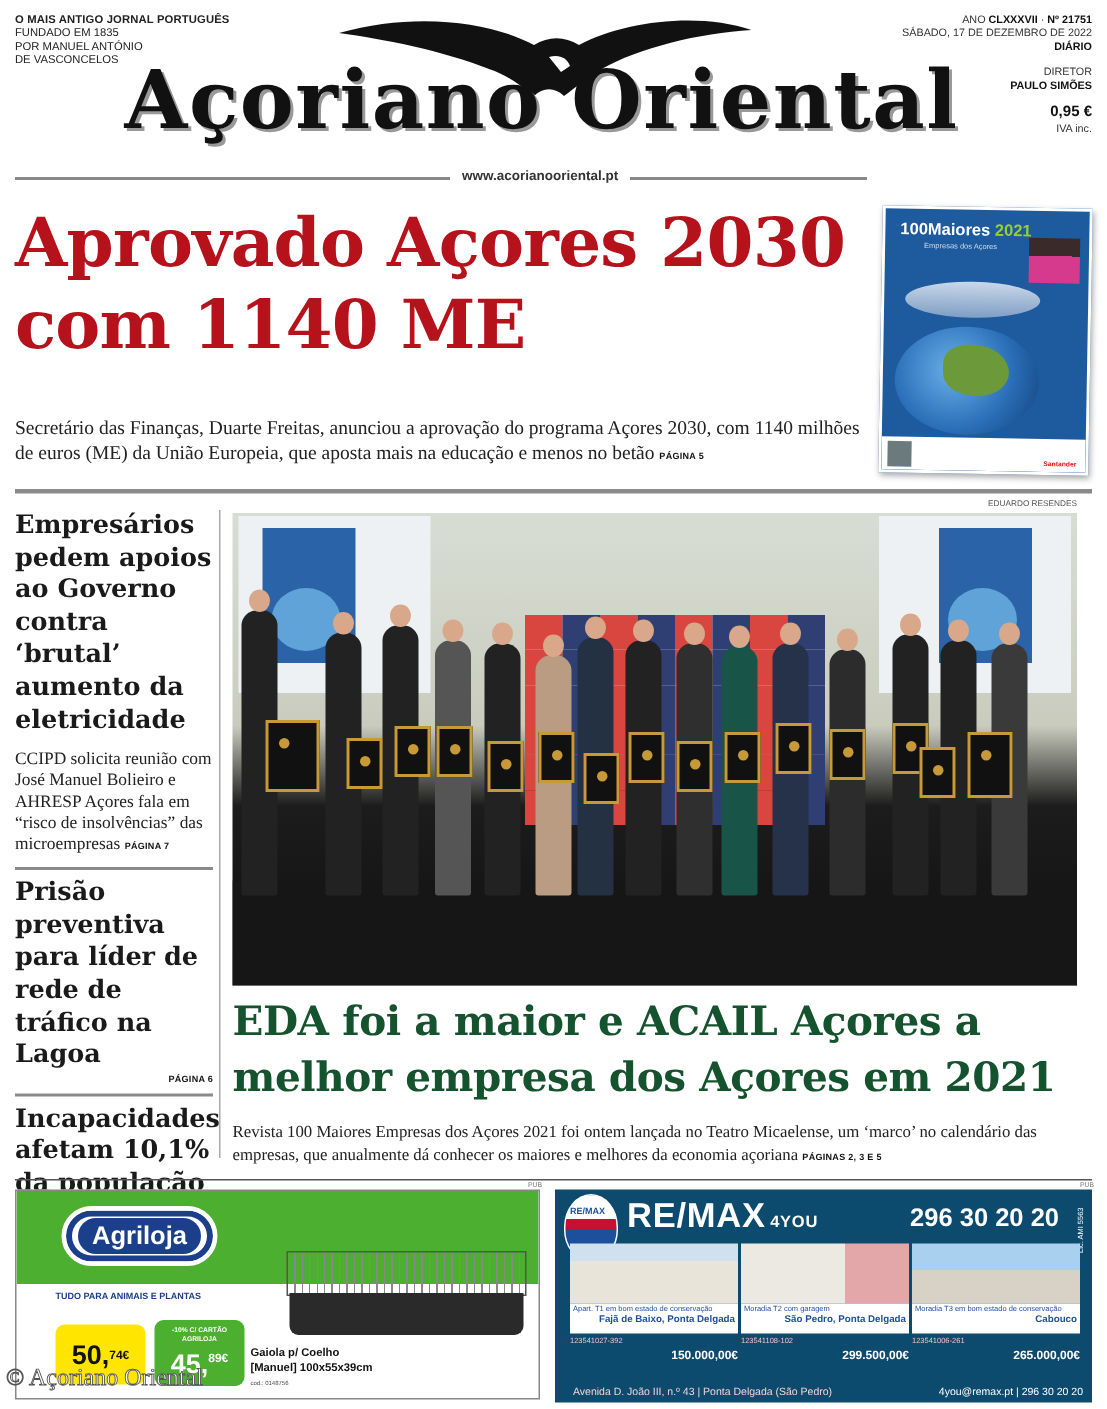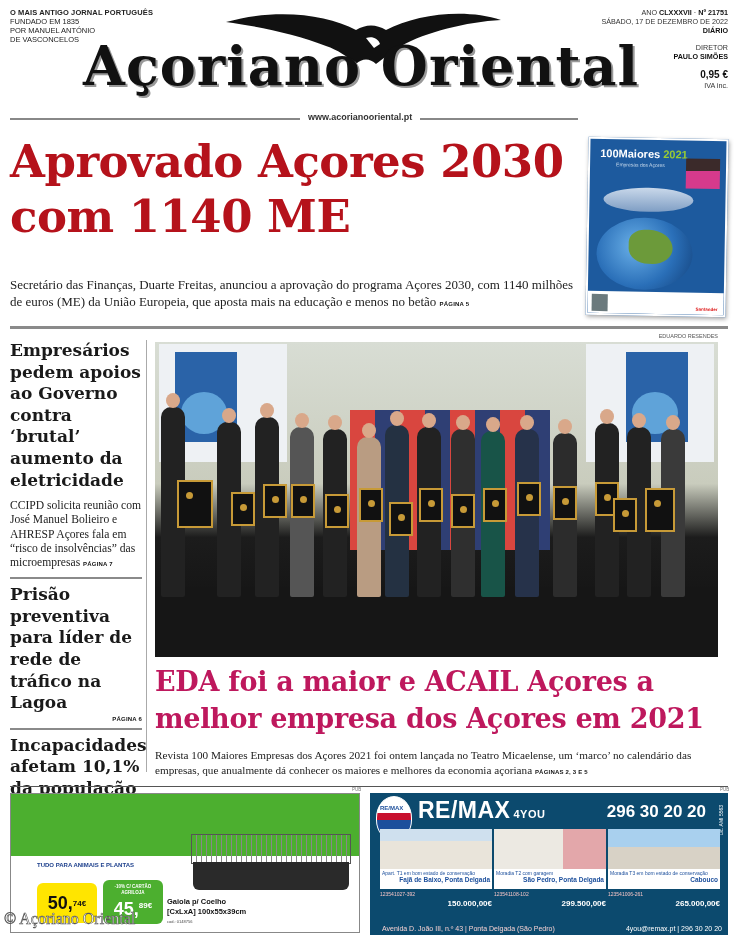--- a/index.html
+++ b/index.html
@@ -62,21 +62,21 @@
     .backdrop div:nth-child(odd) { background: #d9463f; }
     .backdrop div:nth-child(even) { background: #2f3f74; }
     .backdrop div:nth-child(4n+2), .backdrop div:nth-child(4n+3) { filter: none; }
     .stage { position: absolute; left: 0; top: 245px; width: 100%; height: 70px; background: #161616; }
     .person { position: absolute; bottom: 60px; width: 24px; border-radius: 10px 10px 2px 2px; background: #222; }
     .person .head { position: absolute; left: 5px; top: -14px; width: 14px; height: 15px; border-radius: 50%; background: #d9a88a; }
     .plaque { position: absolute; width: 24px; height: 34px; background: #111; border: 2px solid #c79a37; }
     .plaque::after { content: ""; position: absolute; left: 7px; top: 10px; width: 7px; height: 7px; border-radius: 50%; background: #c79a37; }
 
     
-    .story2-title { position: absolute; left: 155px; top: 663px; width: 575px; font-family: "DejaVu Serif", serif; font-size: 27px; line-height: 37px; color: #be185d; letter-spacing: -0.3px; }
+    .story2-title { position: absolute; left: 155px; top: 663px; width: 575px; font-family: "DejaVu Serif", serif; font-size: 27px; line-height: 37px; color: #14532d; letter-spacing: -0.3px; }
     .story2-sub { position: absolute; left: 155px; top: 748px; width: 575px; font-family: "Liberation Serif", serif; font-size: 11.2px; line-height: 15px; color: #222; }
 
     .bottom-rule { position: absolute; left: 10px; top: 786px; width: 718px; height: 1px; background: #555; }
 
     
     .pub { position: absolute; font-size: 4.5px; color: #777; text-transform: uppercase; }
     .ad-agri { position: absolute; left: 10px; top: 793px; width: 350px; height: 140px; border: 1px solid #888; background: #fff; overflow: hidden; }
     .ad-agri .band { position: absolute; left: 0; top: 0; width: 100%; height: 62px; background: #4caf2f; }
     .ad-agri .logo-pill { position: absolute; left: 30px; top: 10px; width: 104px; height: 40px; border-radius: 22px; background: #fff; border: 3px solid #fff; box-shadow: 0 0 0 4px #1c3f8c inset; display: flex; align-items: center; justify-content: center; }
     .ad-agri .logo-pill span { font-weight: bold; font-size: 17px; color: #fff; background: #1c3f8c; border-radius: 14px; padding: 2px 9px; }
@@ -326,36 +326,39 @@
 <p class="story2-sub">
   <span>Revista 100 Maiores Empresas dos Açores 2021 foi ontem lançada no Teatro Micaelense, um ‘marco’ no calendário das empresas, que anualmente dá conhecer os maiores e melhores da economia açoriana</span>
   <span class="page-ref">Páginas 2, 3 e 5</span>
 </p>
 
 <div class="bottom-rule"></div>
 
 <div class="pub" style="left:352px;top:787px;">PUB</div>
 <div class="ad-agri">
   <div class="band"></div>
+  <div class="logo-pill">
+    <span>Agriloja</span>
+  </div>
   <div class="slogan" style="text-transform:uppercase;">Tudo para animais e plantas</div>
   <div class="cage">
     <div class="wire"></div>
     <div class="base"></div>
   </div>
   <div class="price-yellow">
     <span>50,</span>
       <sup>74€</sup>
   </div>
   <div class="price-green">
     <div class="pl">-10% c/ cartão Agriloja</div>
     <div class="pv"><span>45,</span><sup>89€</sup></div>
   </div>
   <div class="product">
     <div>Gaiola p/ Coelho</div>
-    <div>[CxLxA] 100x55x39cm</div>
+    <div>[Manuel] 100x55x39cm</div>
     <div class="code">cod.: 0148756</div>
   </div>
 </div>
 
 <div class="pub" style="left:720px;top:787px;">PUB</div>
 <div class="ad-remax">
   <div class="balloon">
       <span>RE/MAX</span>
     </div>
   <div class="brand">

